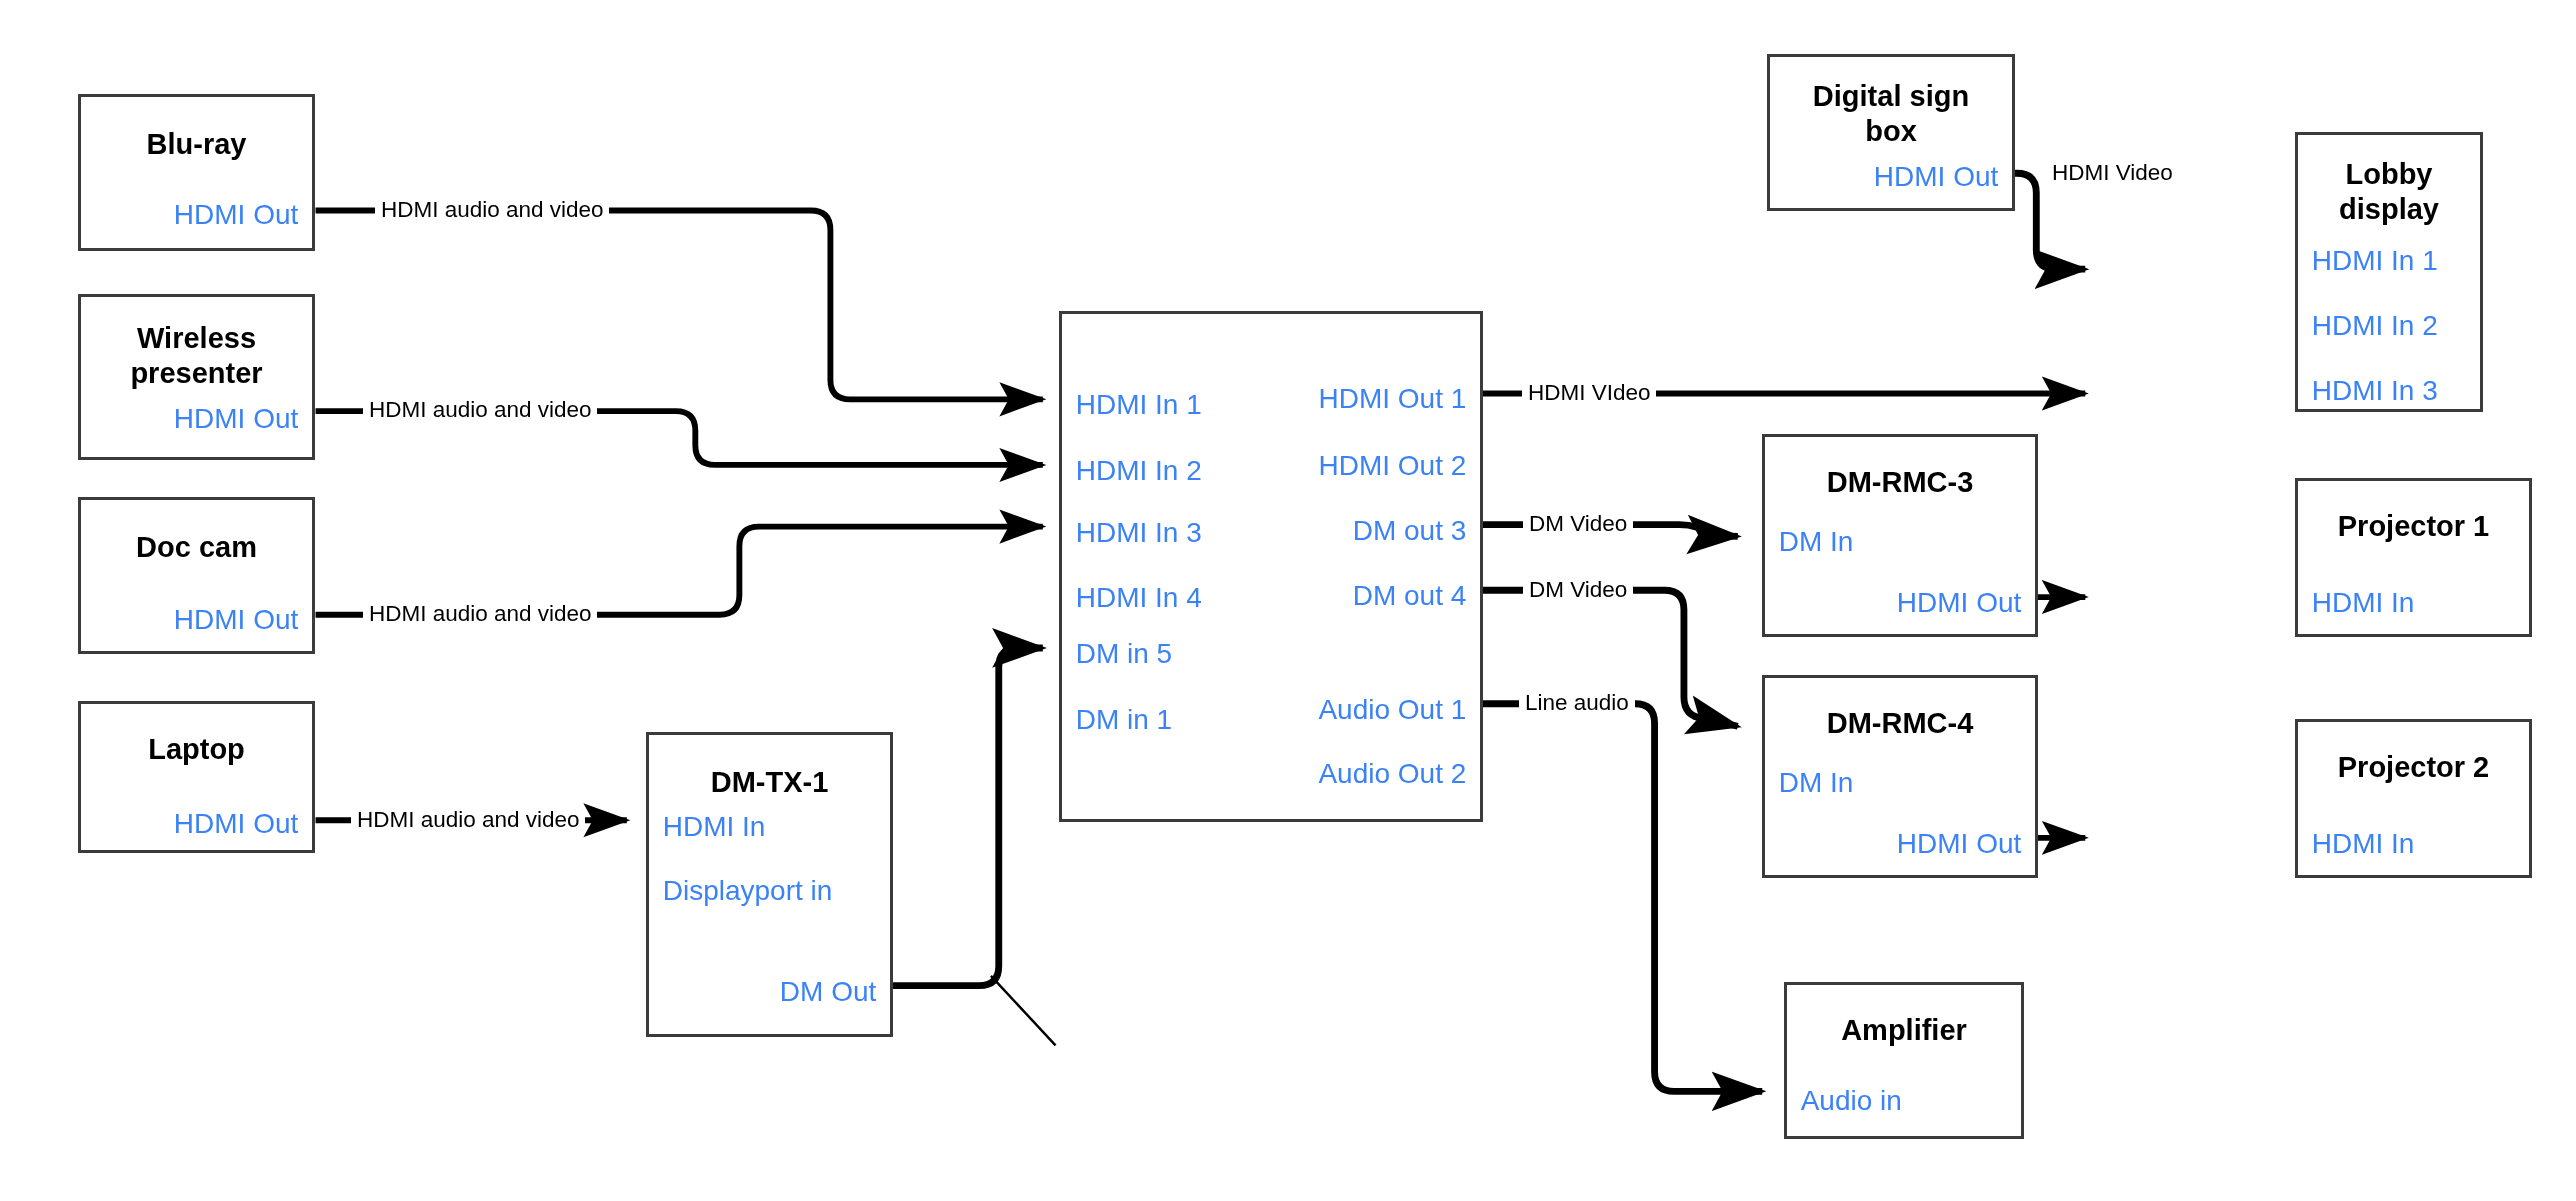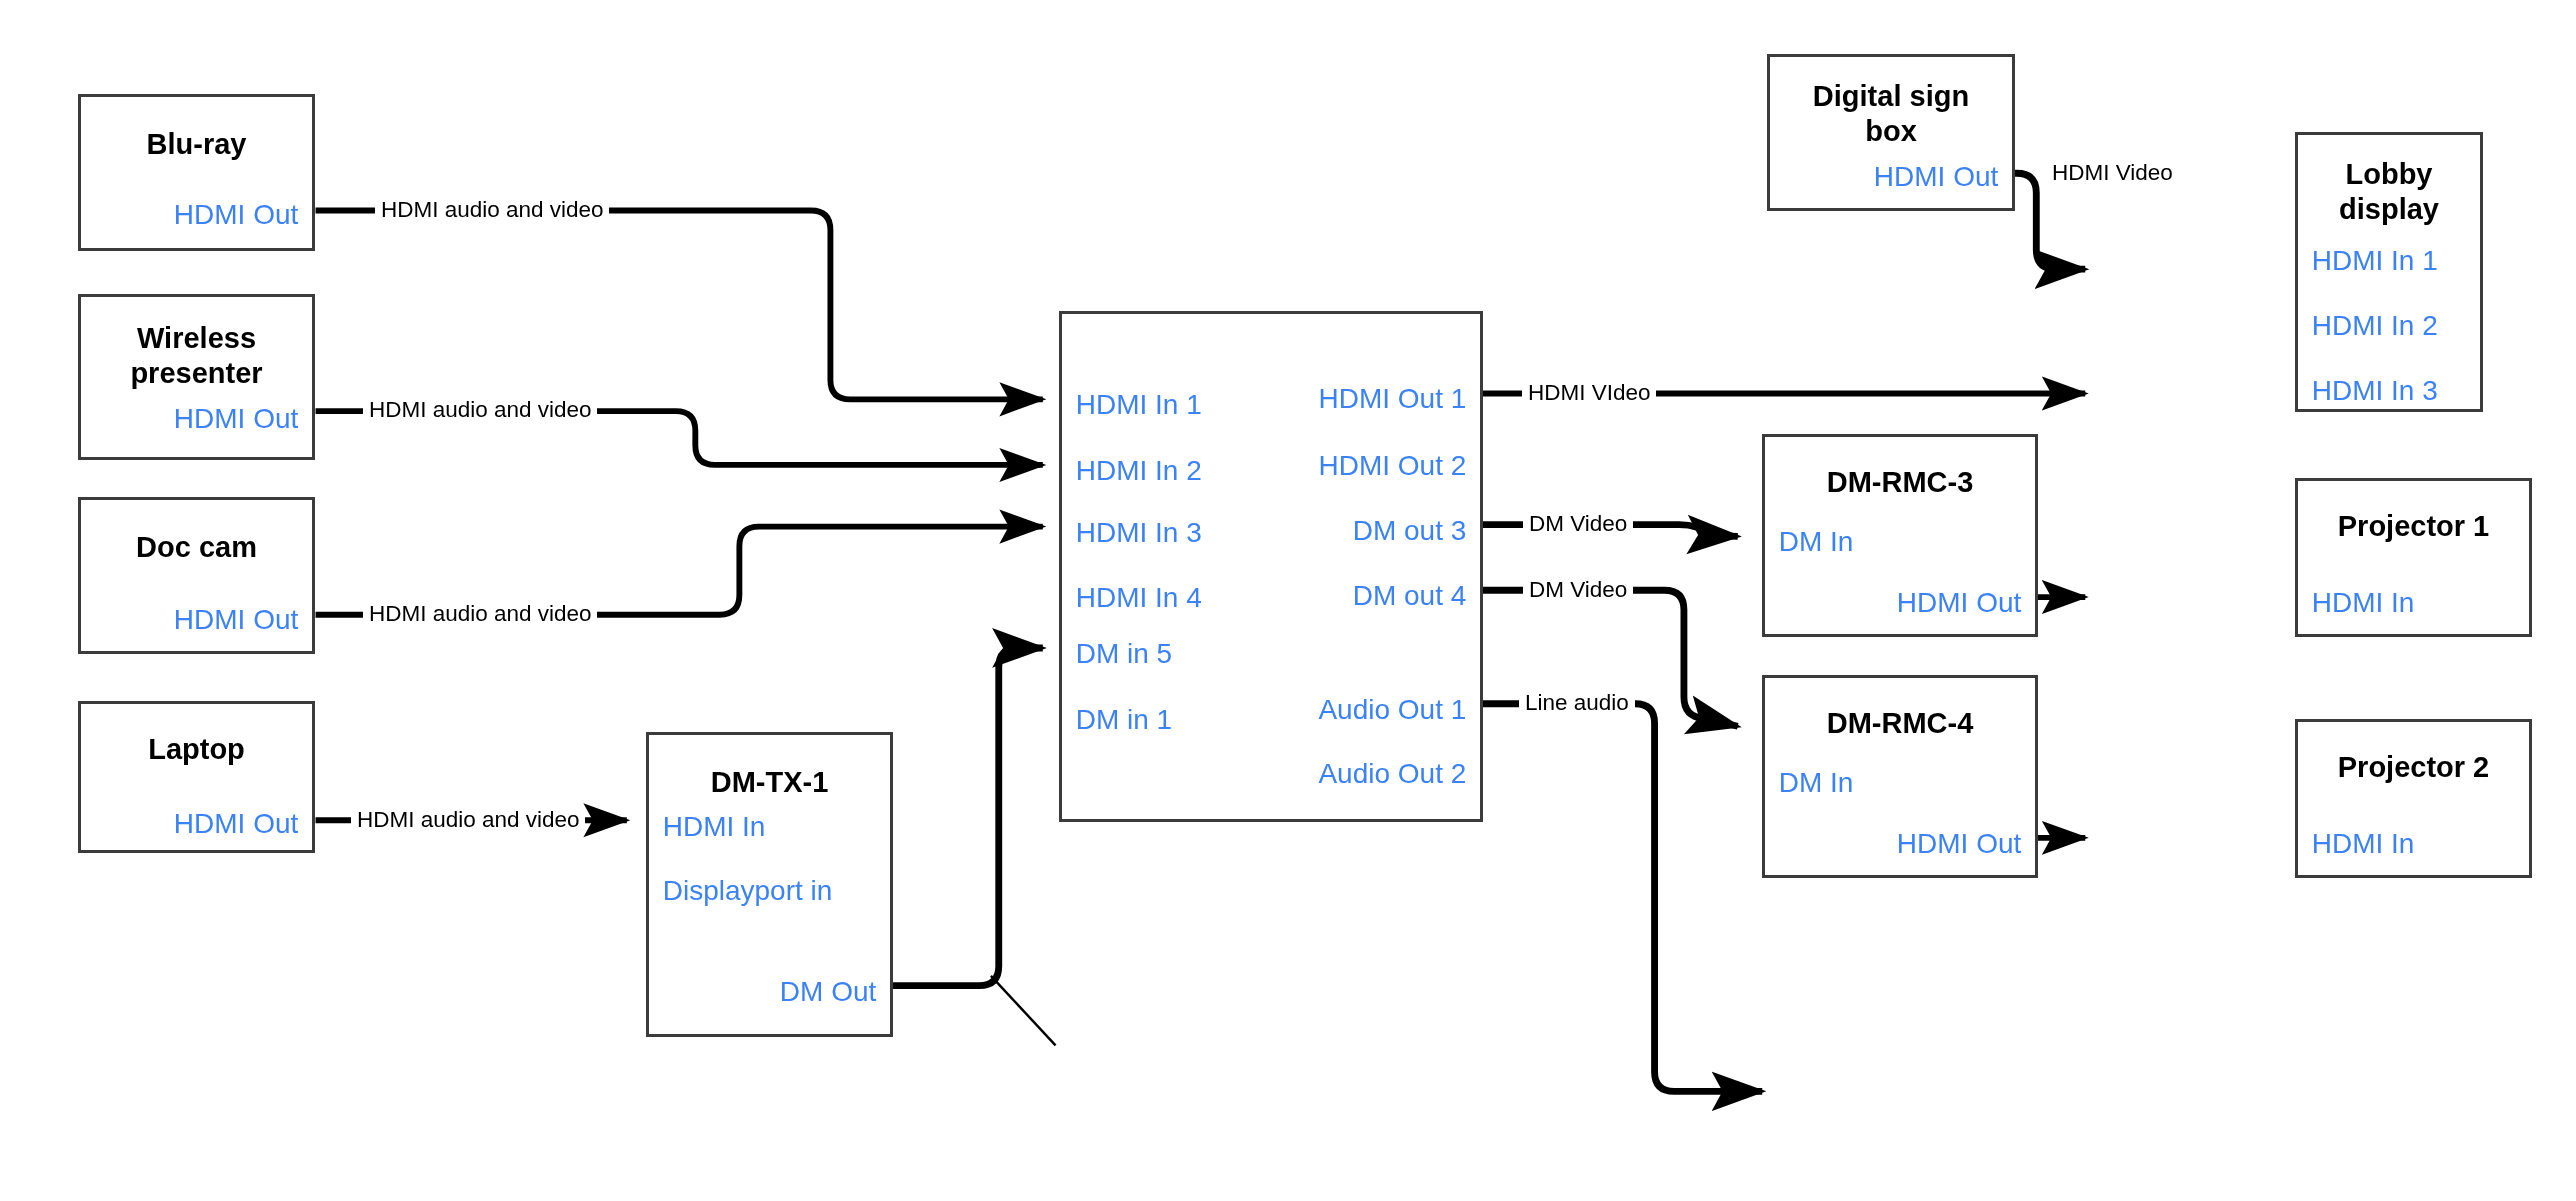--- a/index.html
+++ b/index.html
@@ -130,20 +130,24 @@
   <div class="node" style="left:2295px;top:478px;width:237px;height:159px;">
     <div class="title" style="top:19.6px;">Projector 1</div>
     <div class="port left" style="top:108px;">HDMI In</div>
   </div>
 
   <div class="node" style="left:2295px;top:719px;width:237px;height:159px;">
     <div class="title" style="top:19.6px;">Projector 2</div>
     <div class="port left" style="top:108px;">HDMI In</div>
   </div>
 
+  <div class="node" style="left:1784px;top:982px;width:240px;height:157px;">
+    <div class="title" style="top:19.6px;">Amplifier</div>
+    <div class="port left" style="top:102px;">Audio in</div>
+  </div>
 
   <div class="wire-label" style="left:375px;top:199px;">HDMI audio and video</div>
 
   <div class="wire-label" style="left:363px;top:399px;">HDMI audio and video</div>
 
   <div class="wire-label" style="left:363px;top:603px;">HDMI audio and video</div>
 
   <div class="wire-label" style="left:351px;top:809px;">HDMI audio and video</div>
 
   <div class="wire-label" style="left:2046px;top:162px;">HDMI Video</div>

